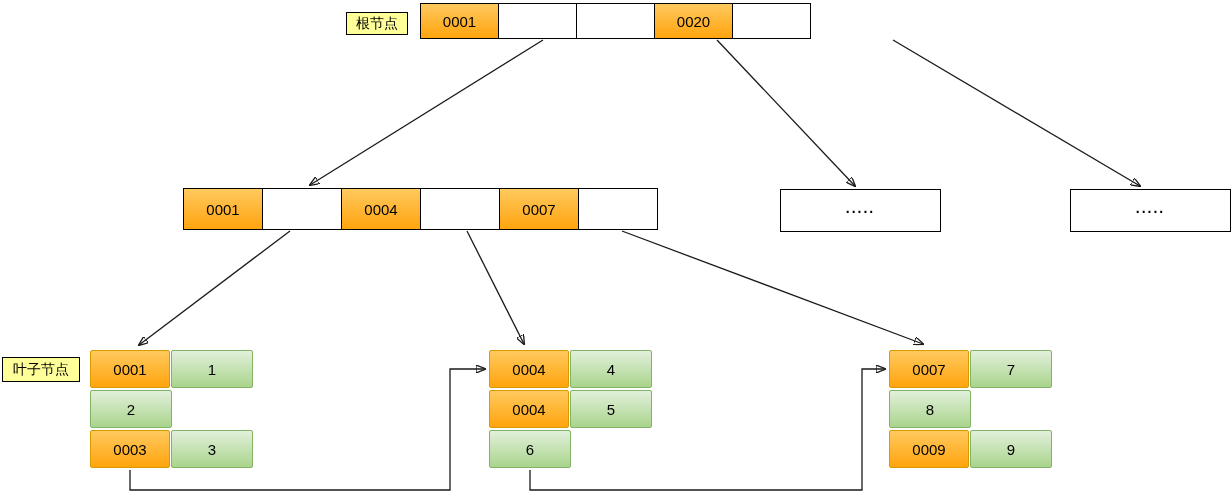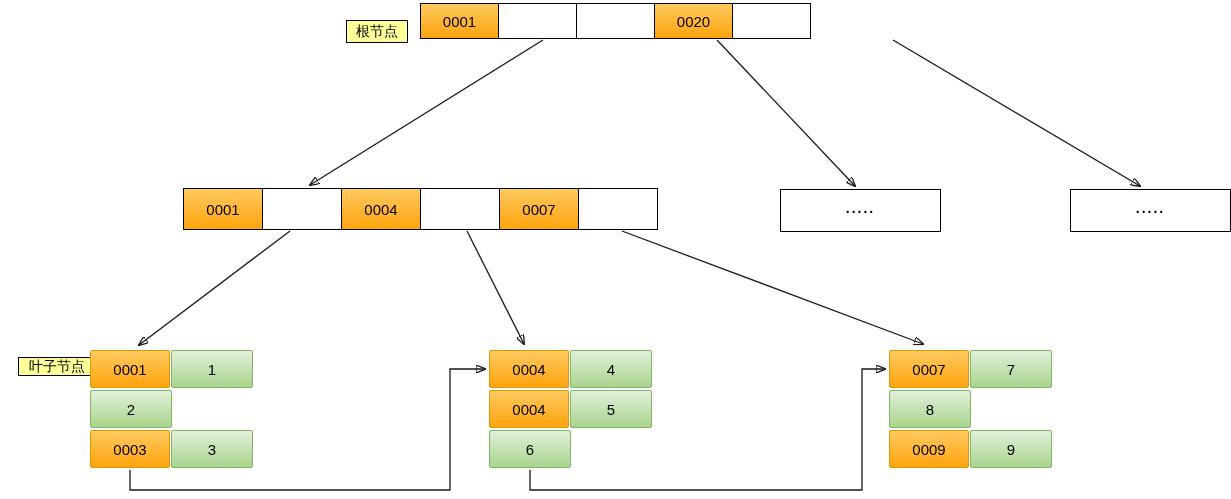--- a/index.html
+++ b/index.html
@@ -87,21 +87,21 @@
     <path d="M543 40 L310 185" marker-end="url(#ah)"></path>
     <path d="M717 40 L855 186" marker-end="url(#ah)"></path>
     <path d="M893 40 L1140 186" marker-end="url(#ah)"></path>
     <path d="M290 231 L139 345" marker-end="url(#ah)"></path>
     <path d="M467 231 L524 344" marker-end="url(#ah)"></path>
     <path d="M622 231 L923 344" marker-end="url(#ah)"></path>
     <path d="M130 470 L130 490 L450 490 L450 369 L485 369" marker-end="url(#ah)"></path>
     <path d="M530 470 L530 490 L862 490 L862 369 L885 369" marker-end="url(#ah)"></path>
   </svg>
 
-  <div class="tag" style="left:346px; top:20px; width:62px; height:23px;">根节点</div>
+  <div class="tag" style="left:346px; top:12px; width:62px; height:23px;">根节点</div>
 
   <div class="hnode" style="left:420px; top:3px;">
     <div class="cell key">0001</div>
     <div class="cell ptr"></div>
     <div class="cell ptr"></div>
     <div class="cell key">0020</div>
     <div class="cell ptr"></div>
   </div>
 
   <div class="hnode mid" style="left:183px; top:188px;">
@@ -109,21 +109,21 @@
     <div class="cell ptr"></div>
     <div class="cell key">0004</div>
     <div class="cell ptr"></div>
     <div class="cell key">0007</div>
     <div class="cell ptr"></div>
   </div>
 
   <div class="ebox" style="left:780px; top:189px;">.....</div>
   <div class="ebox" style="left:1070px; top:189px;">.....</div>
 
-  <div class="tag" style="left:18px; top:357px; width:78px; height:19px;">叶子节点</div>
+  <div class="tag" style="left:2px; top:357px; width:78px; height:25px;">叶子节点</div>
 
   <div class="leaf" style="left:90px; top:350px;">
     <div class="leaf-row">
       <div class="cell lkey">0001</div>
       <div class="cell lval">1</div>
     </div>
     <div class="leaf-row">
       <div class="cell lval">2</div>
     </div>
     <div class="leaf-row">

